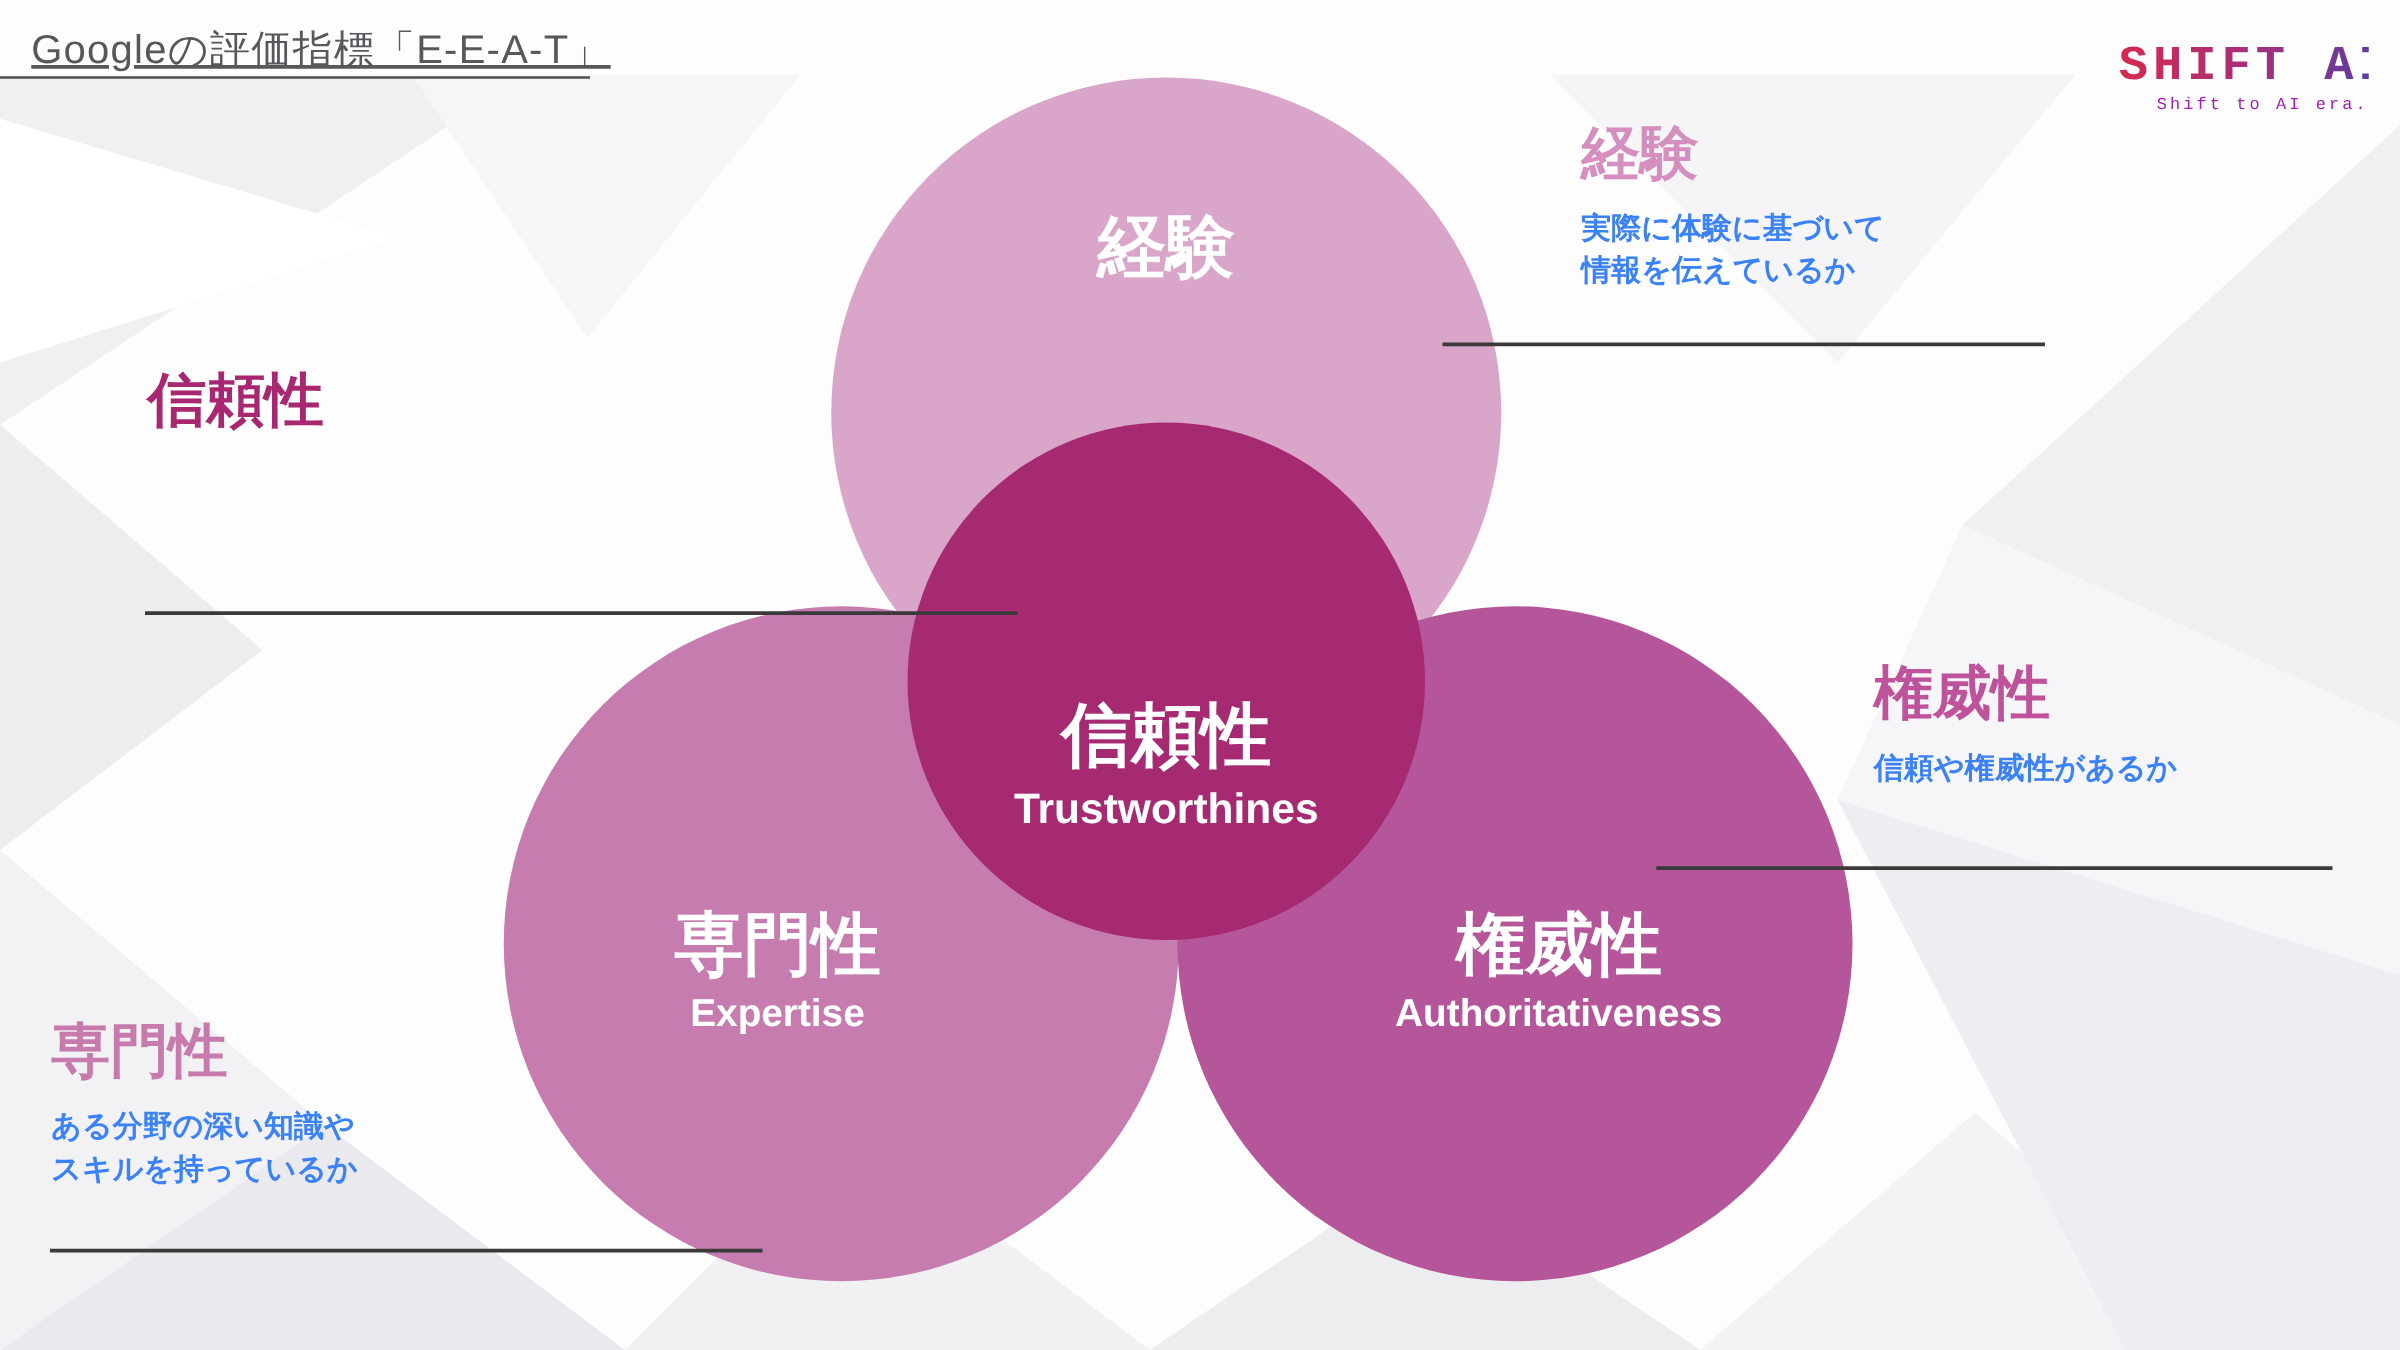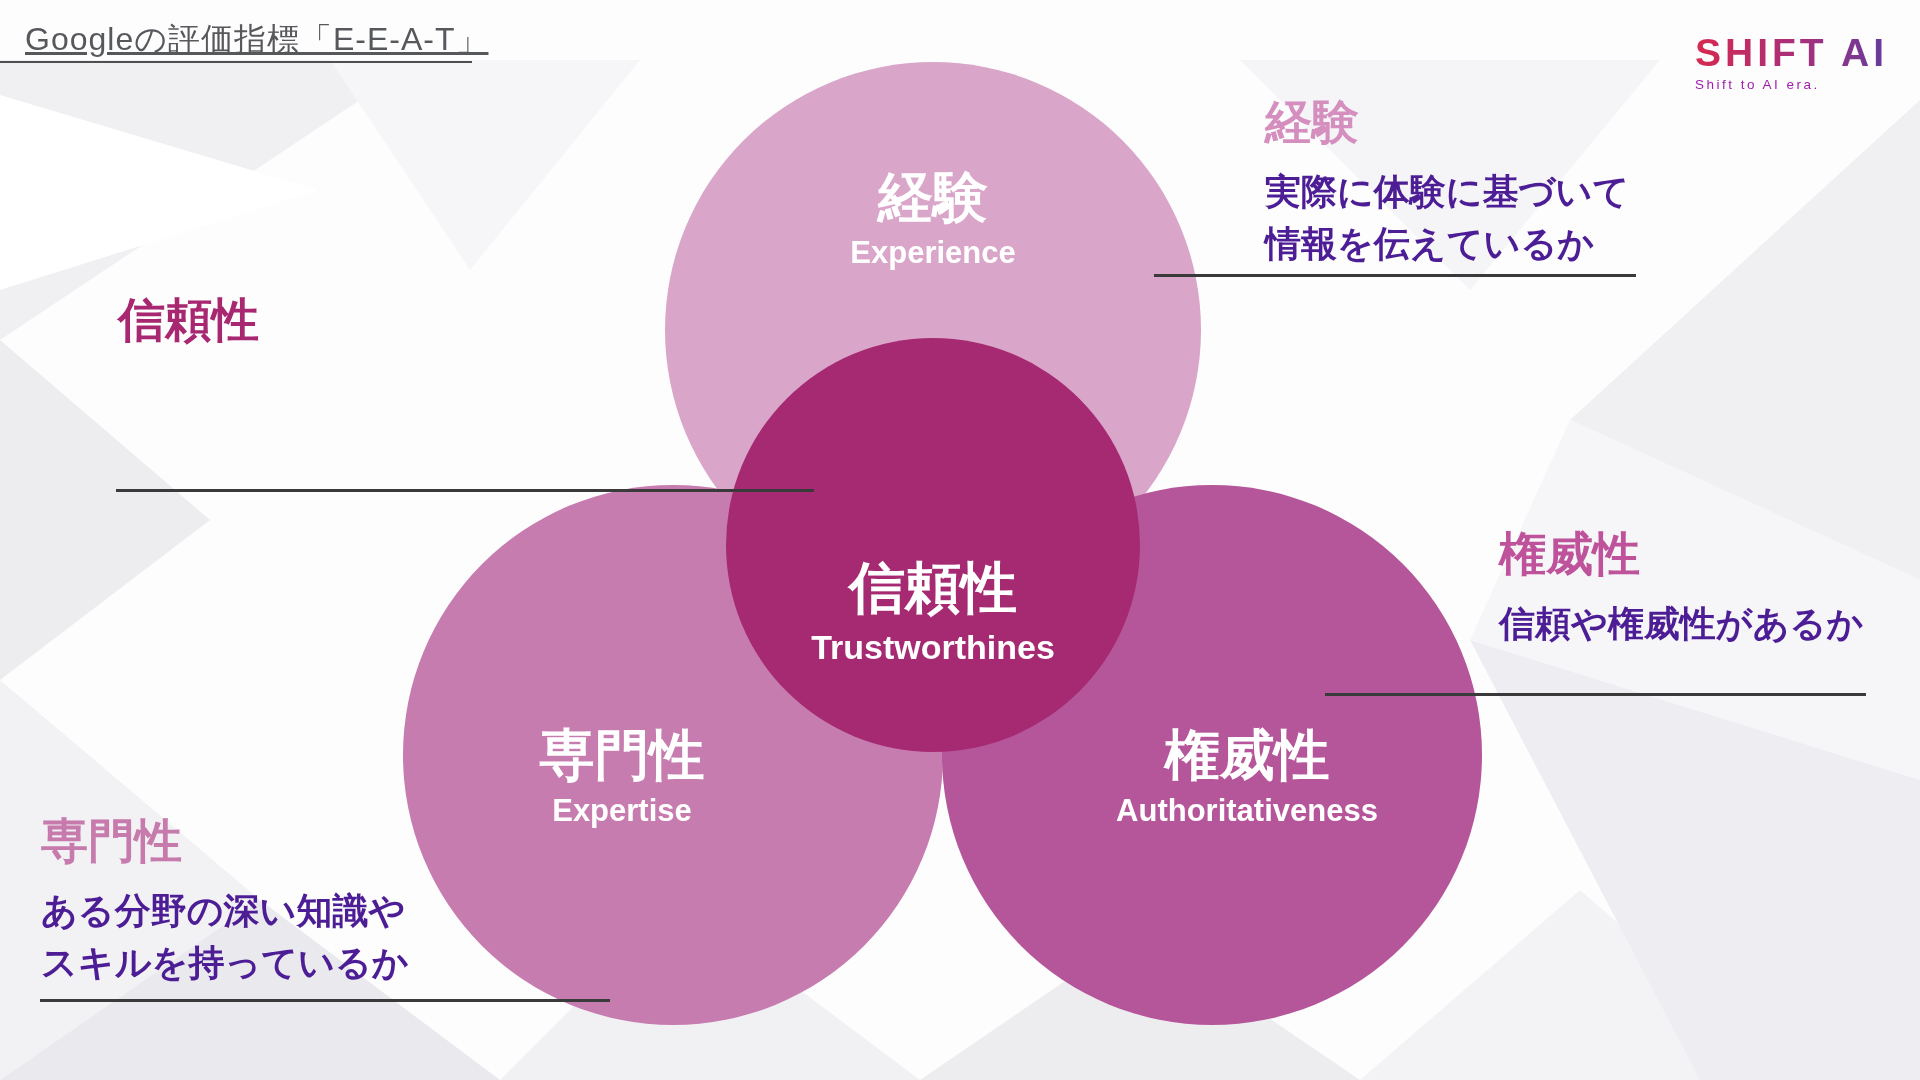--- a/index.html
+++ b/index.html
@@ -10,21 +10,21 @@
   .bg{position:absolute;left:0;top:0;z-index:0;}
 
   
   .title-block{position:absolute;left:0;top:0;z-index:6;}
   .slide-title{
     position:absolute;left:25px;top:18px;width:900px;margin:0;
     font-size:32px;font-weight:400;color:#57585b;letter-spacing:1px;white-space:nowrap;text-decoration:underline;
   }
   .title-underline{position:absolute;left:0;top:61px;width:472px;height:2px;background:#4f4f52;}
 
-  .logo{position:absolute;left:1695px;top:33px;width:200px;text-align:left;z-index:6;}
+  .logo{position:absolute;left:1695px;top:33px;width:200px;text-align:right;z-index:6;font-family:Liberation Mono, monospace;}
   .logo-wordmark{
     font-size:39px;font-weight:bold;letter-spacing:4px;line-height:1.05;white-space:nowrap;
     background:linear-gradient(90deg,#d6294f 0%,#a5307e 55%,#5e3c9e 100%);
     -webkit-background-clip:text;background-clip:text;color:transparent;
   }
   .logo-tagline{margin-top:3px;font-size:13.5px;font-weight:400;letter-spacing:2.5px;white-space:nowrap;}
 
   
   .circle{position:absolute;border-radius:50%;}
   .circle-top{left:665px;top:62px;width:536px;height:536px;z-index:1;}
@@ -39,21 +39,21 @@
   .label-left{left:377px;top:724px;width:490px;}
   .label-right{left:1002px;top:724px;width:490px;}
   .label-center{left:688px;top:556px;width:490px;}
   .label-center .jp{font-size:56px;}
   .label-center .en{font-size:34px;margin-top:8px;}
 
   
   .annotation{position:absolute;z-index:5;}
   .annotation h2{margin:0;font-size:47px;font-weight:bold;line-height:1.2;white-space:nowrap;}
   .annotation .body{margin-top:16px;}
-  .annotation .line{font-size:36px;font-weight:600;color:#4c1d95;line-height:1.42;white-space:nowrap;}
+  .annotation .line{font-size:24px;font-weight:600;color:#3b82f6;line-height:1.42;white-space:nowrap;}
   .ann-experience{left:1265px;top:94px;}
   .ann-trust{left:118px;top:292px;}
   .ann-authority{left:1499px;top:526px;}
   .ann-expertise{left:41px;top:813px;}
 
   .connector{position:absolute;height:3px;z-index:5;}
   .line-experience{left:1154px;top:274px;width:482px;}
   .line-trust{left:116px;top:489px;width:698px;}
   .line-authority{left:1325px;top:693px;width:541px;}
   .line-expertise{left:40px;top:999px;width:570px;}
@@ -90,21 +90,20 @@
     <div class="logo-tagline" style="color: #a21caf;">Shift to AI era.</div>
   </div>
 
   <div class="circle circle-top" style="background-color: rgb(217, 166, 201);"></div>
   <div class="circle circle-left" style="background-color: rgb(199, 124, 176);"></div>
   <div class="circle circle-right" style="background-color: rgb(181, 86, 154);"></div>
   <div class="circle circle-center" style="background-color: rgb(165, 42, 114);"></div>
 
   <div class="circle-label label-top">
     <div class="jp">経験</div>
-    <div class="en">Experience</div>
   </div>
   <div class="circle-label label-left">
     <div class="jp">専門性</div>
     <div class="en">Expertise</div>
   </div>
   <div class="circle-label label-right">
     <div class="jp">権威性</div>
     <div class="en">Authoritativeness</div>
   </div>
   <div class="circle-label label-center">

